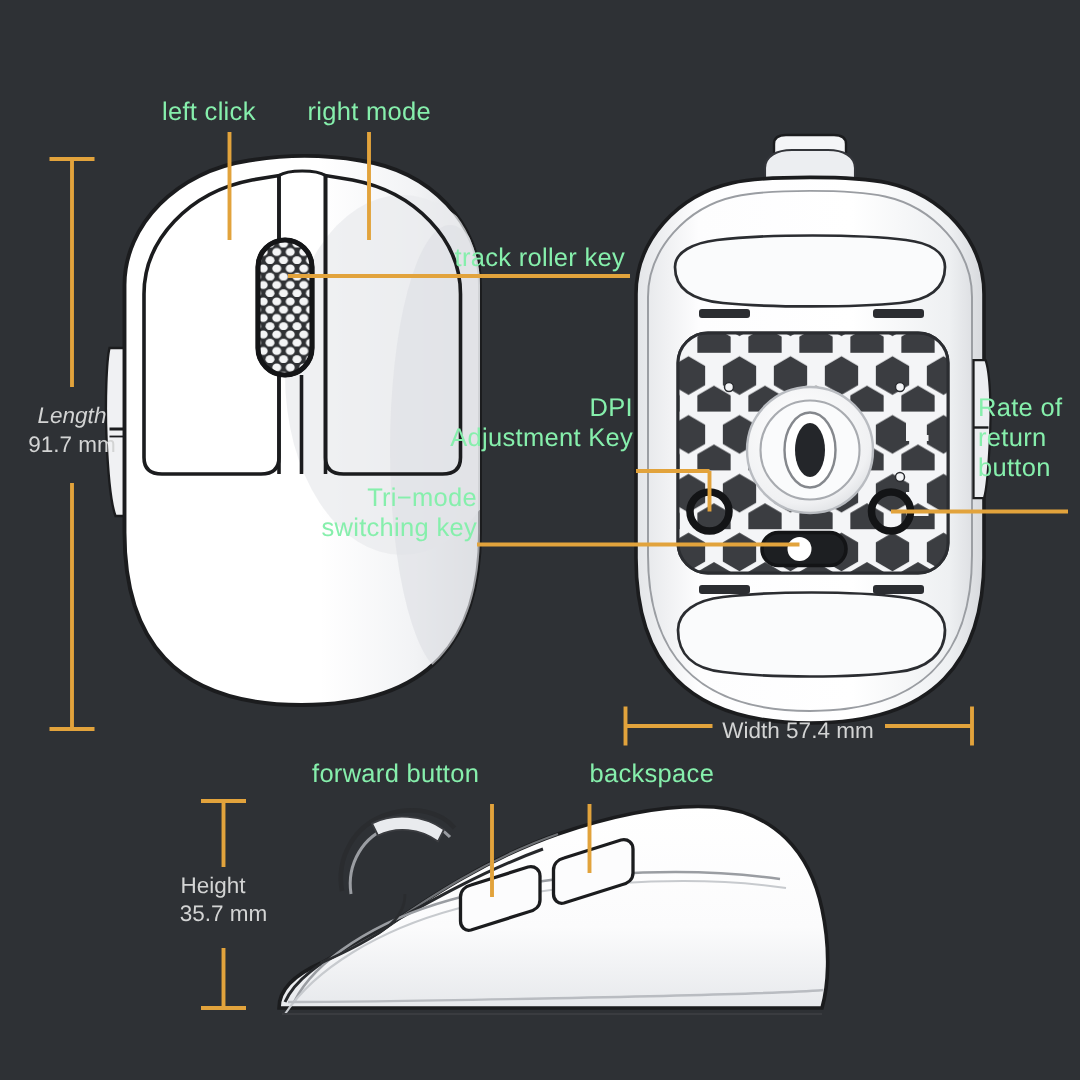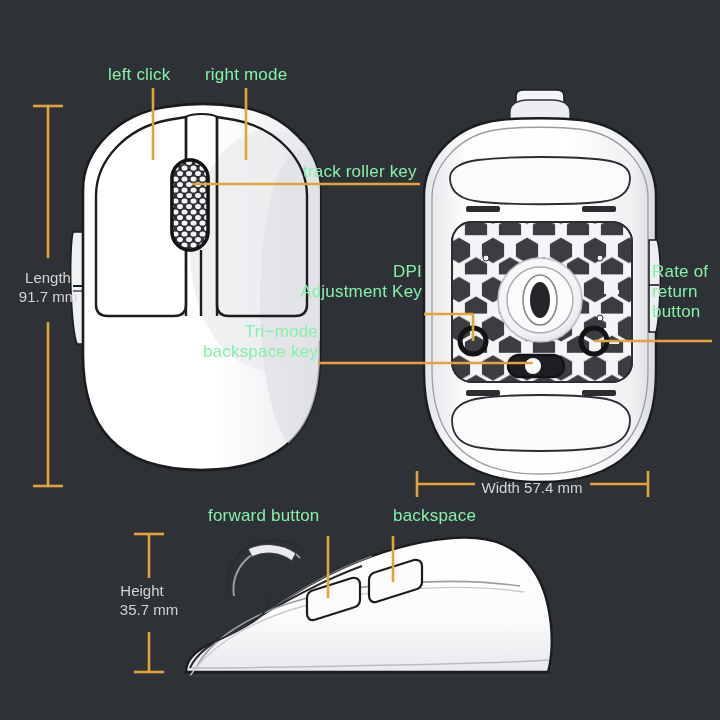--- a/index.html
+++ b/index.html
@@ -267,31 +267,31 @@
   <div class="lbl" style="left:108px;top:65px;">left click</div>
 
   <div class="lbl" style="left:205px;top:65px;">right mode</div>
 
   <div class="lbl r" style="left:230px;top:262px;width:192px;">DPI</div>
 
   <div class="lbl" style="left:303px;top:162px;">track roller key</div>
   <div class="lbl r" style="left:230px;top:282px;width:192px;">Adjustment Key</div>
 
   <div class="lbl r" style="left:130px;top:322px;width:188px;">Tri−mode</div>
-  <div class="lbl r" style="left:130px;top:342px;width:188px;">backspace key</div>
+  <div class="lbl r" style="left:130px;top:342px;width:188px;">switching key</div>
 
   <div class="lbl" style="left:652px;top:262px;">Rate of</div>
   <div class="lbl" style="left:652px;top:282px;">return</div>
   <div class="lbl" style="left:652px;top:302px;">button</div>
 
   <div class="lbl" style="left:208px;top:506px;">forward button</div>
 
   <div class="lbl" style="left:357px;top:506px;margin-left:36px;">backspace</div>
 
-  <div class="dim" style="left:0px;top:268px;width:96px;">Length</div>
+  <div class="dim" style="left:0px;top:268px;width:96px;font-style:italic;">Length</div>
   <div class="dim" style="left:0px;top:287px;width:96px;">91.7 mm</div>
 
   <div class="dim" style="left:452px;top:478px;width:160px;">Width 57.4 mm</div>
 
   <div class="dim" style="left:94px;top:581px;width:96px;">Height</div>
   <div class="dim" style="left:101px;top:600px;width:96px;">35.7 mm</div>
 
 </div>
 
 </body></html>

